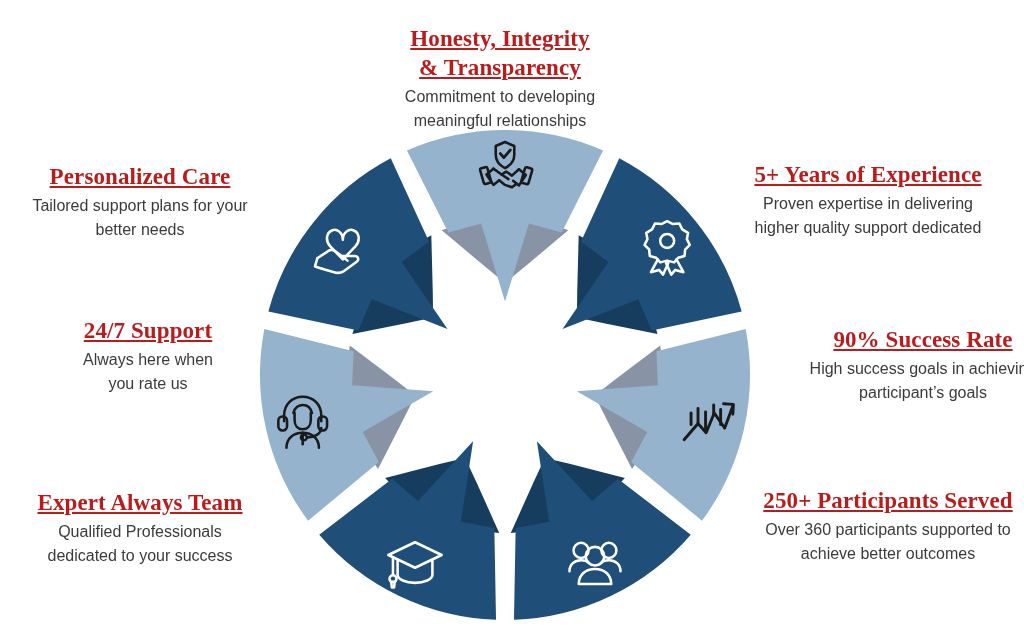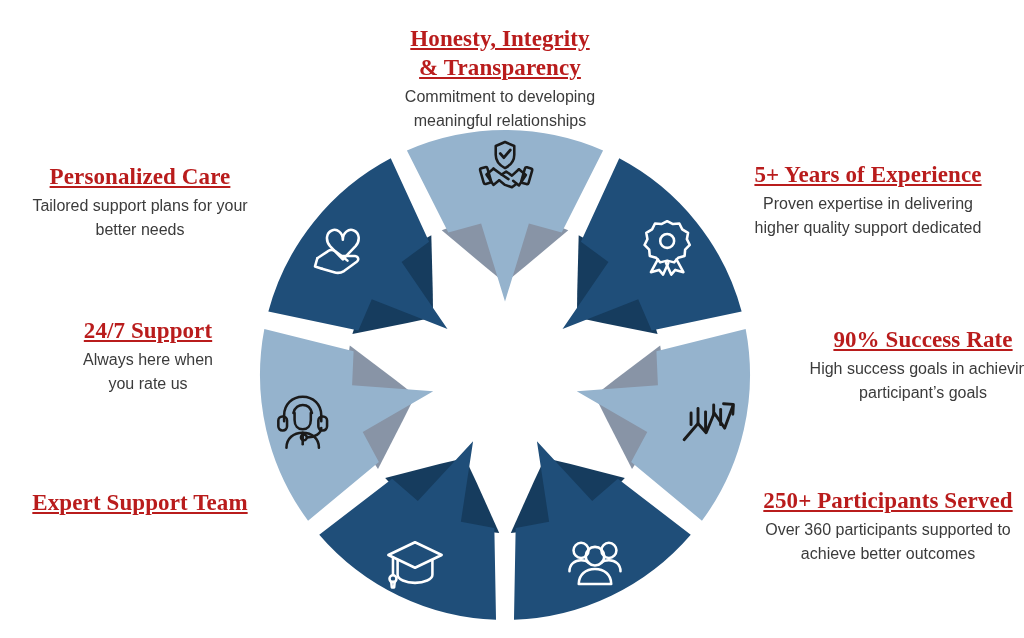--- a/index.html
+++ b/index.html
@@ -157,21 +157,23 @@
 participant’s goals</div>
   </div>
 
   <div class="label pos-participants ta-l">
     <div class="title">250+ Participants Served</div>
     <div class="desc">Over 360 participants supported to
 achieve better outcomes</div>
   </div>
 
   <div class="label pos-expert ta-r">
-    <div class="title">Expert Support Team</div>
+    <div class="title">Expert Always Team</div>
+    <div class="desc">Qualified Professionals
+dedicated to your success</div>
   </div>
 
   <div class="label pos-support247 ta-r">
     <div class="title">24/7 Support</div>
     <div class="desc">Always here when
 you rate us</div>
   </div>
 
   <div class="label pos-personal ta-r">
     <div class="title">Personalized Care</div>

